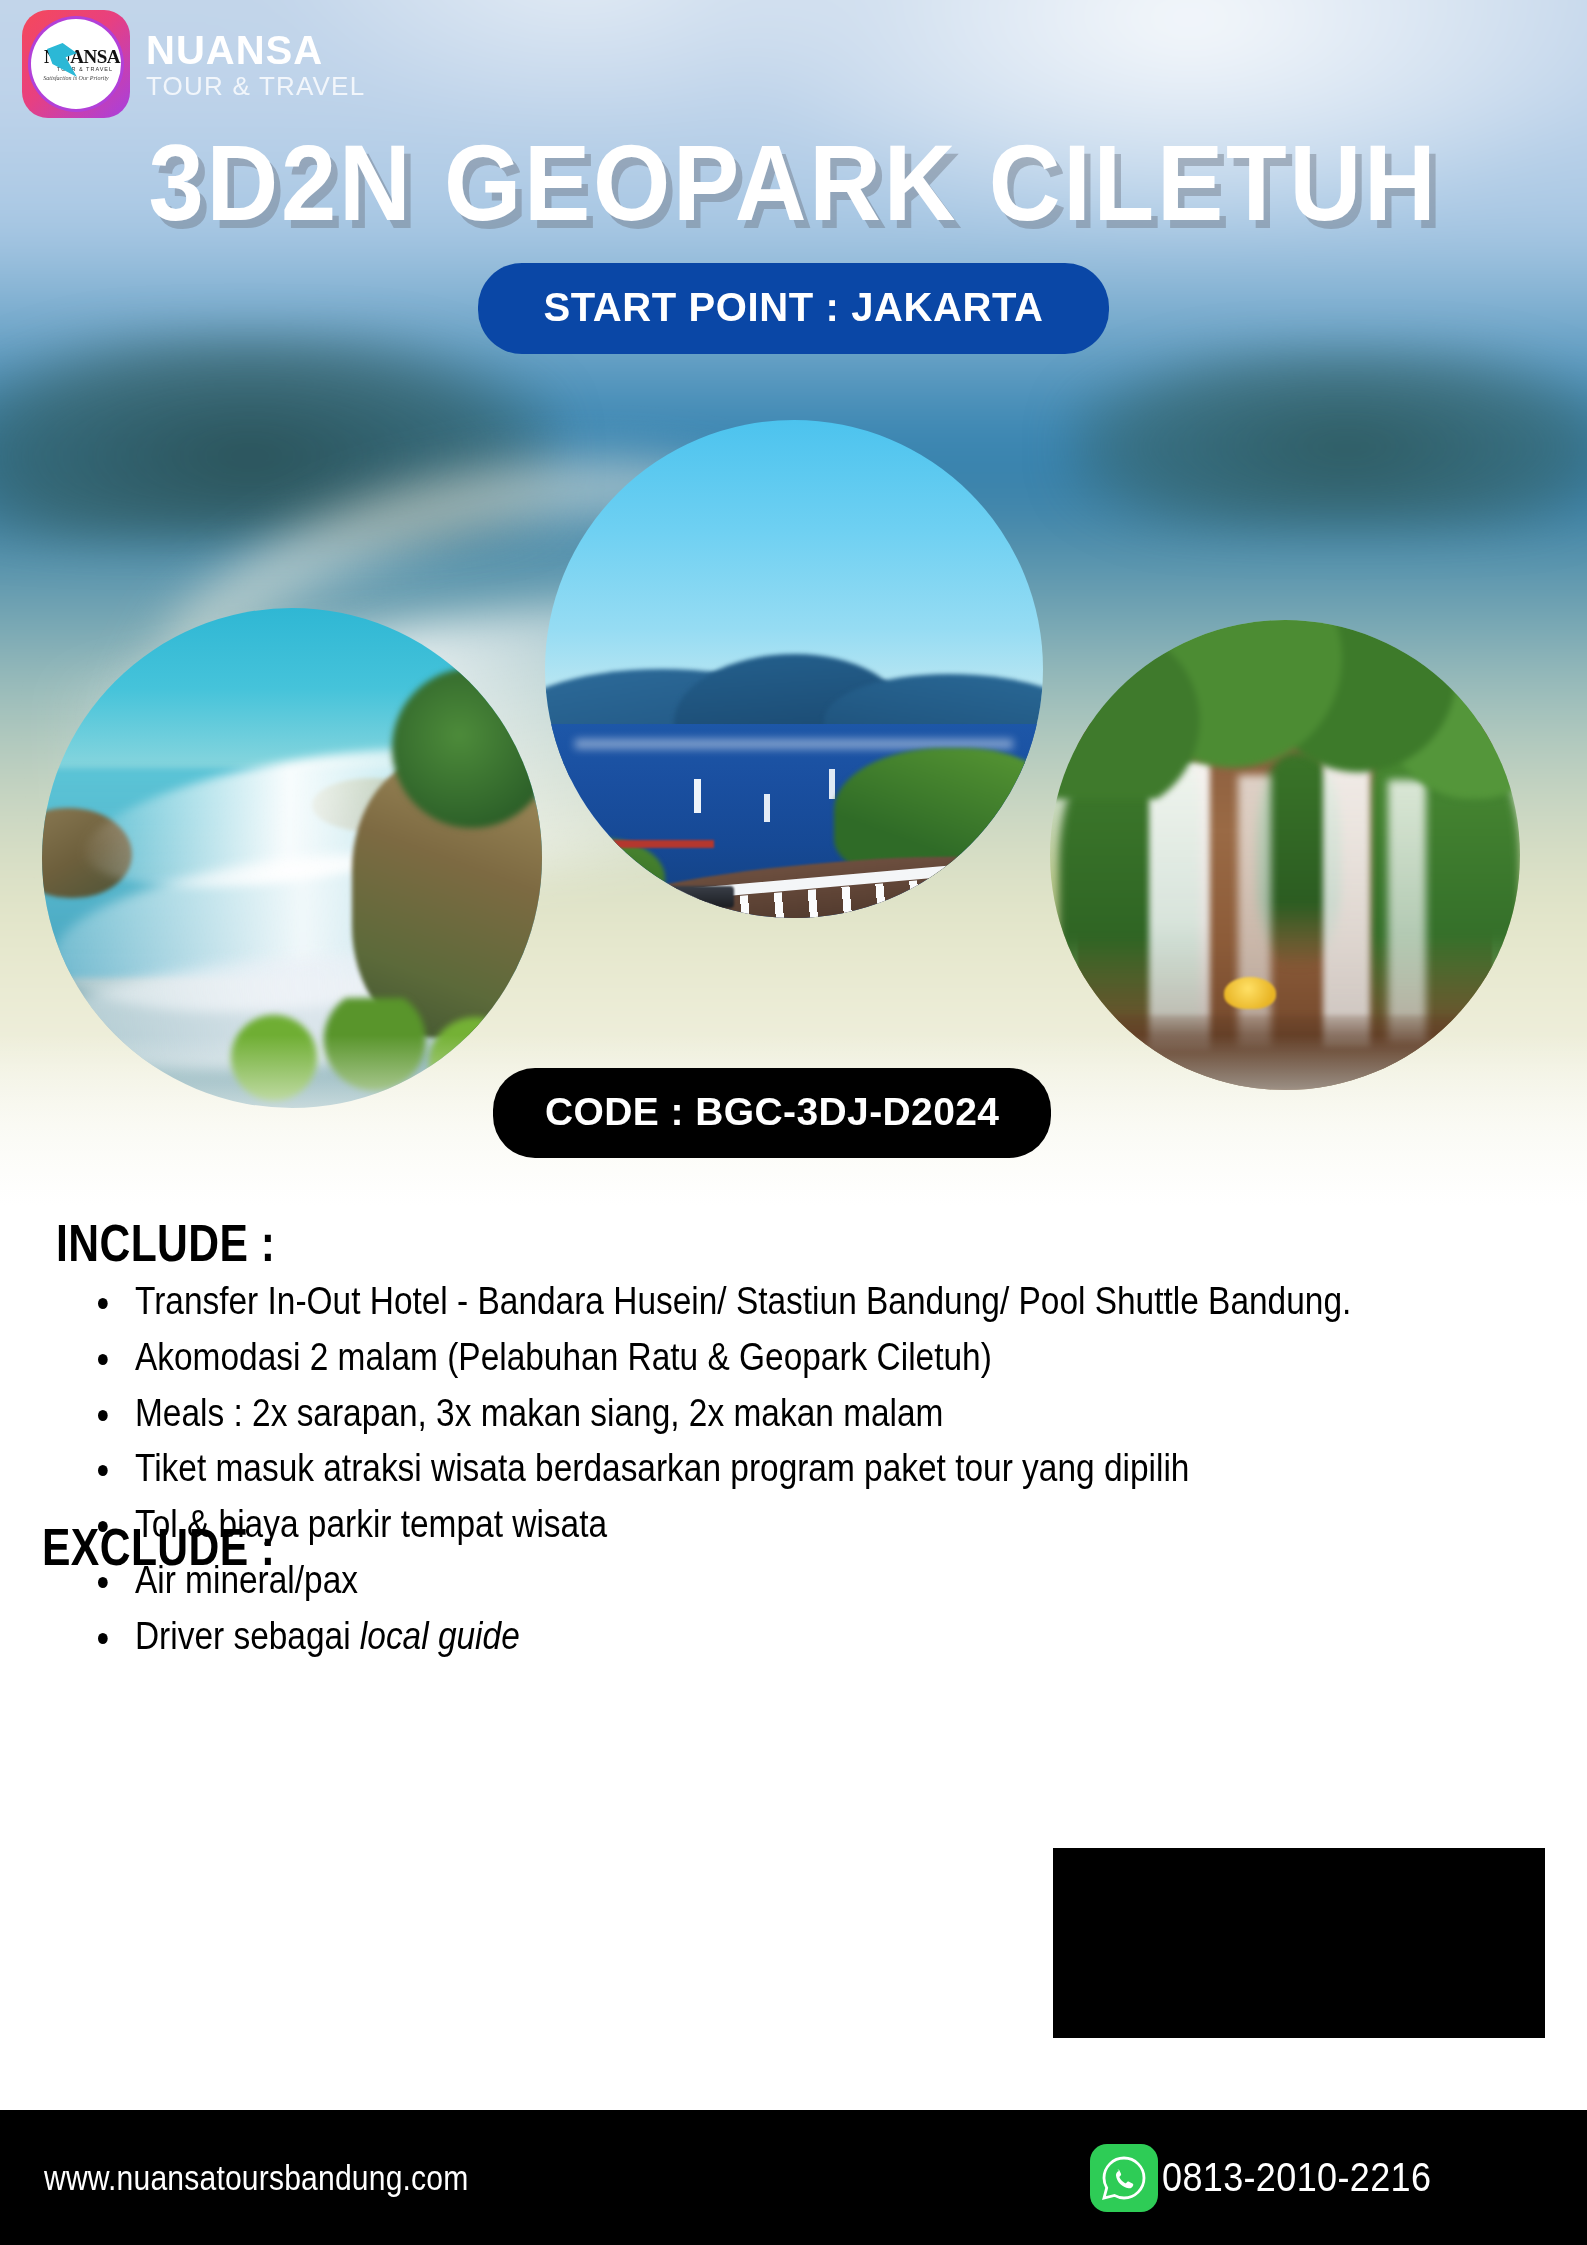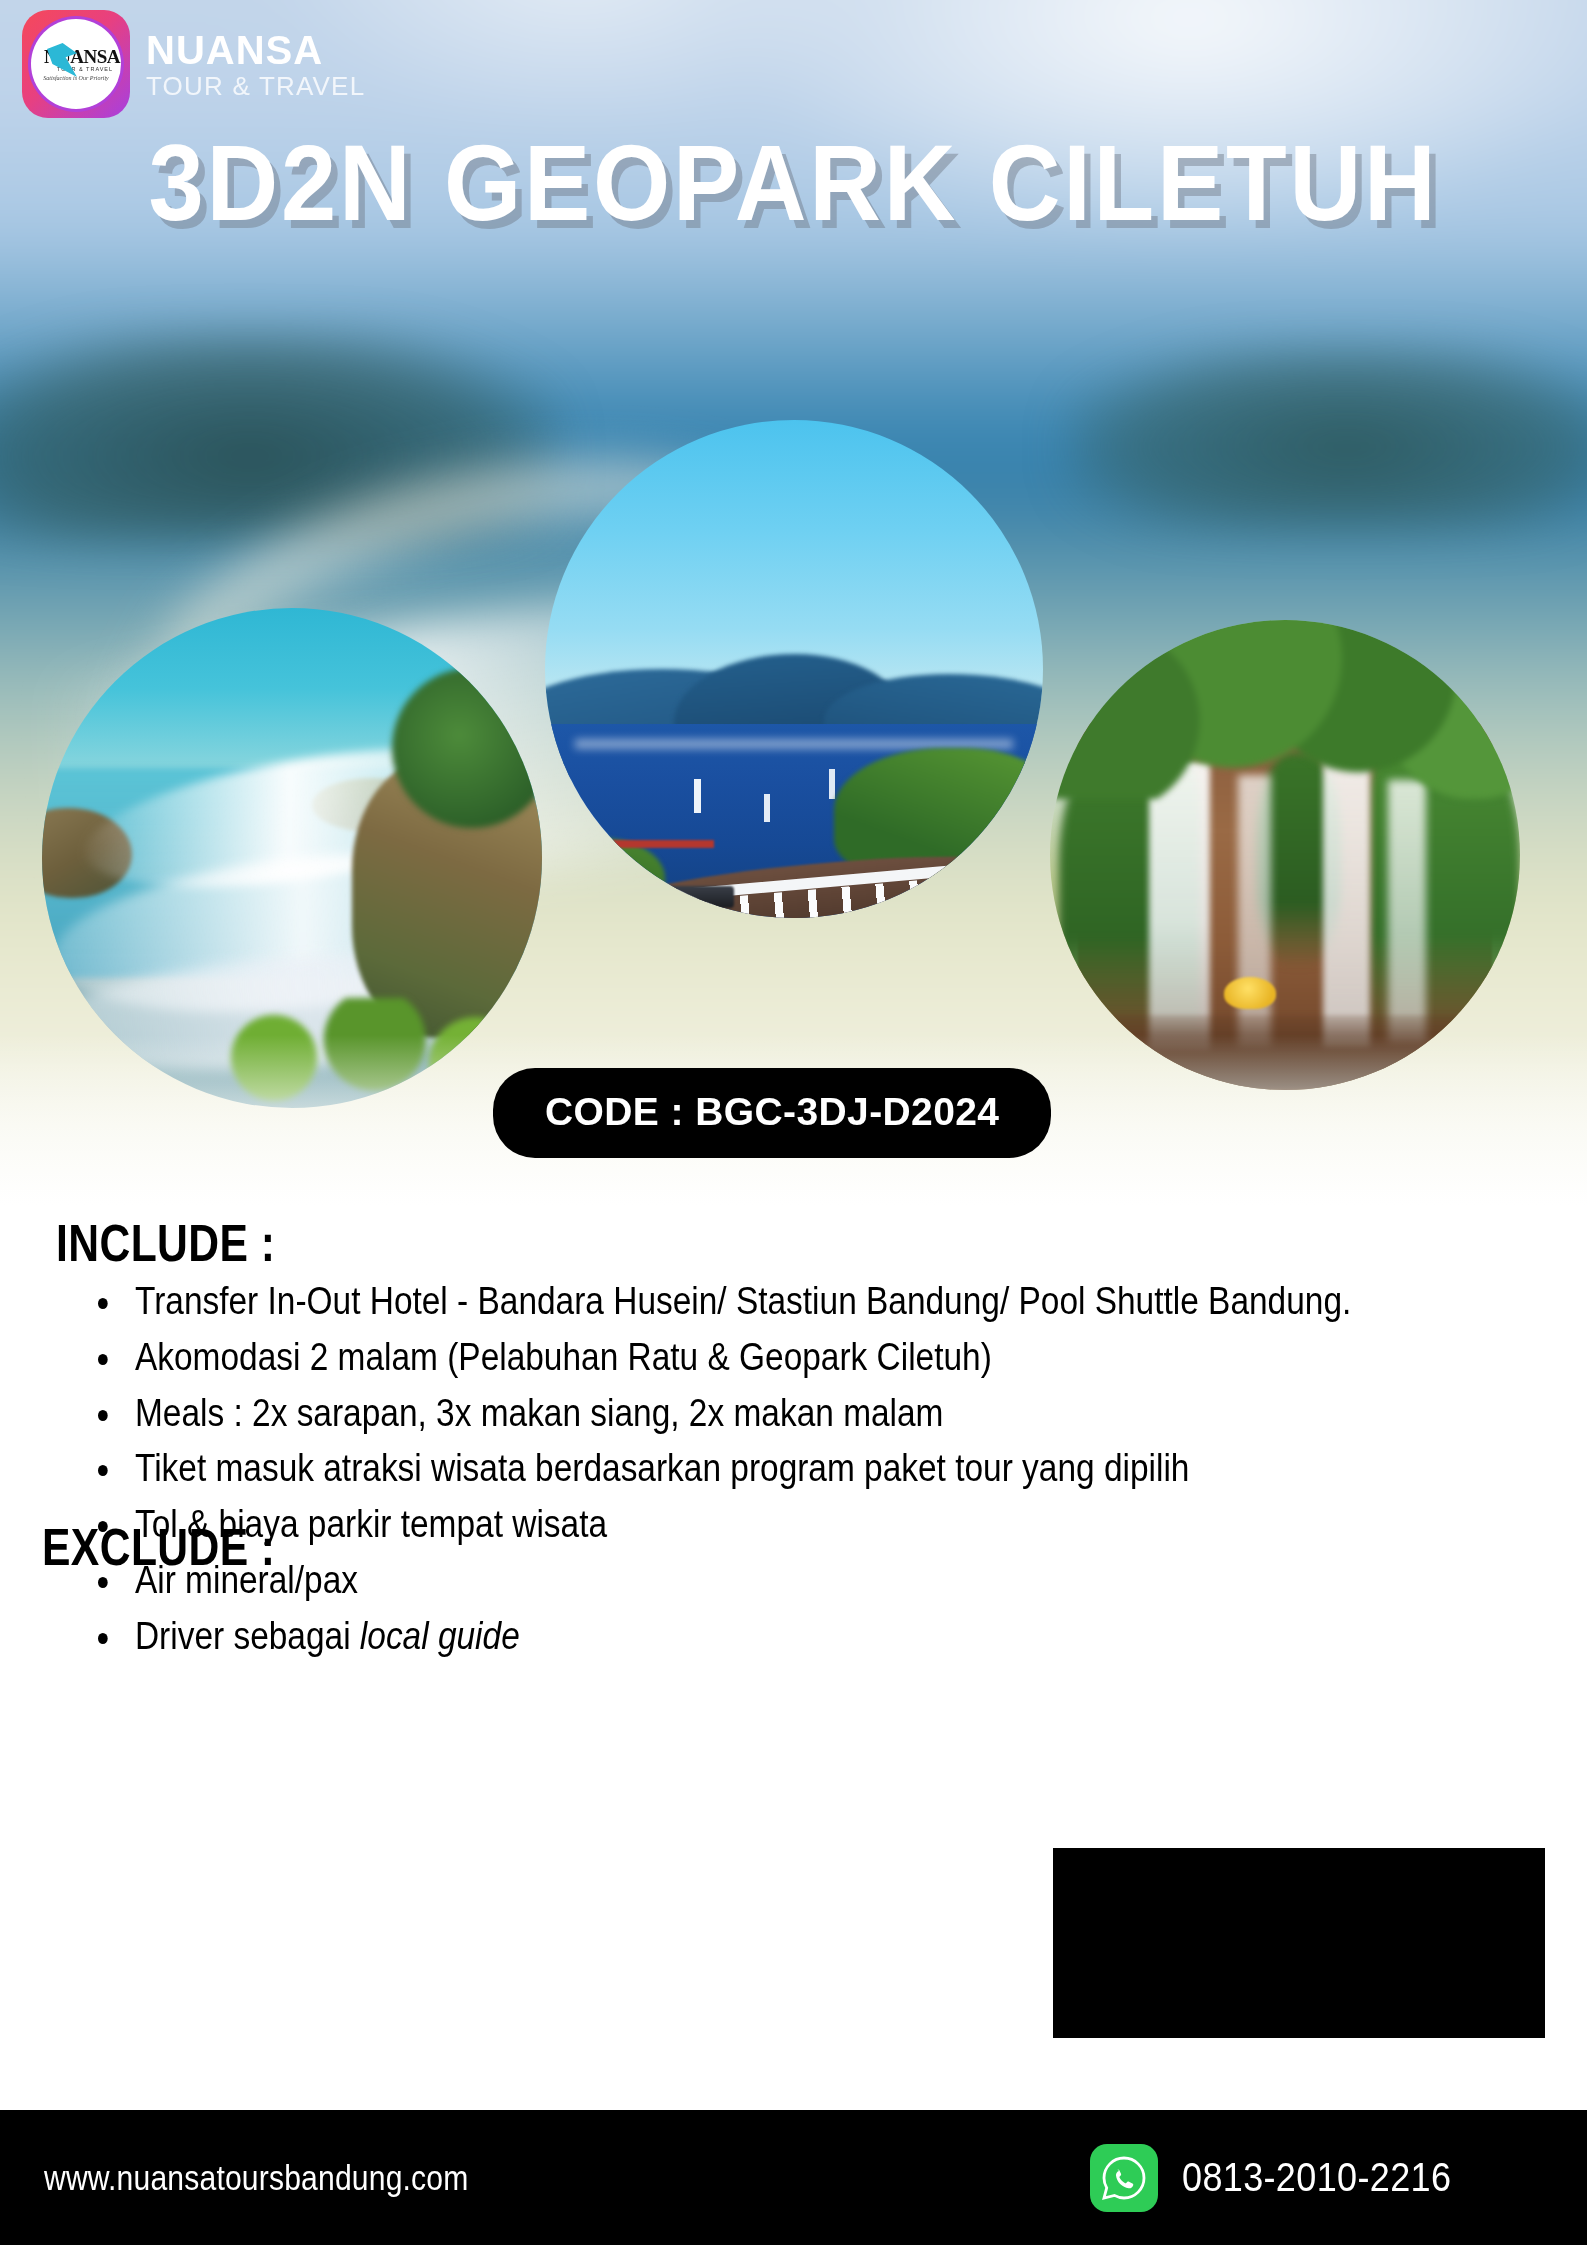--- a/index.html
+++ b/index.html
@@ -312,21 +312,21 @@
     position: absolute; left: 0; top: 2110px;
     width: 1587px; height: 135px;
     background: #000000;
     display: flex; align-items: center;
   }
   .footer-site {
     position: absolute; left: 44px;
     color: #ffffff; font-size: 35px; letter-spacing: .2px;
     transform: scaleX(.86); transform-origin: left center;
   }
-  .footer-contact { position: absolute; left: 1090px; display: flex; align-items: center; gap: 24px; }
+  .footer-contact { position: absolute; left: 1090px; display: flex; align-items: center; gap: 4px; }
   .wa-icon {
     position: relative; width: 68px; height: 68px; border-radius: 17px;
     background: #2ecc56; flex: none;
   }
   .wa-icon svg { position: absolute; left: 9px; top: 9px; }
   .footer-phone {
     color: #ffffff; font-size: 40px; letter-spacing: .4px;
     transform: scaleX(.9); transform-origin: left center;
   }
 </style>
@@ -401,20 +401,21 @@
         </div>
       </div>
       <div class="brand-txt">
         <div class="brand-main">NUANSA</div>
         <div class="brand-sub">TOUR &amp; TRAVEL</div>
       </div>
     </div>
 
     <div class="title">3D2N GEOPARK CILETUH</div>
 
+    <div class="pill-start">START POINT : JAKARTA</div>
 
     <div class="pill-code">CODE : BGC-3DJ-D2024</div>
   </div>
 
   <div class="body-area">
 
     <div class="sec-head include">INCLUDE :</div>
 
     <ul class="bullets list-include">
       <li class="wrap2">Transfer In-Out Hotel - Bandara Husein/ Stastiun Bandung/ Pool Shuttle Bandung.</li>

